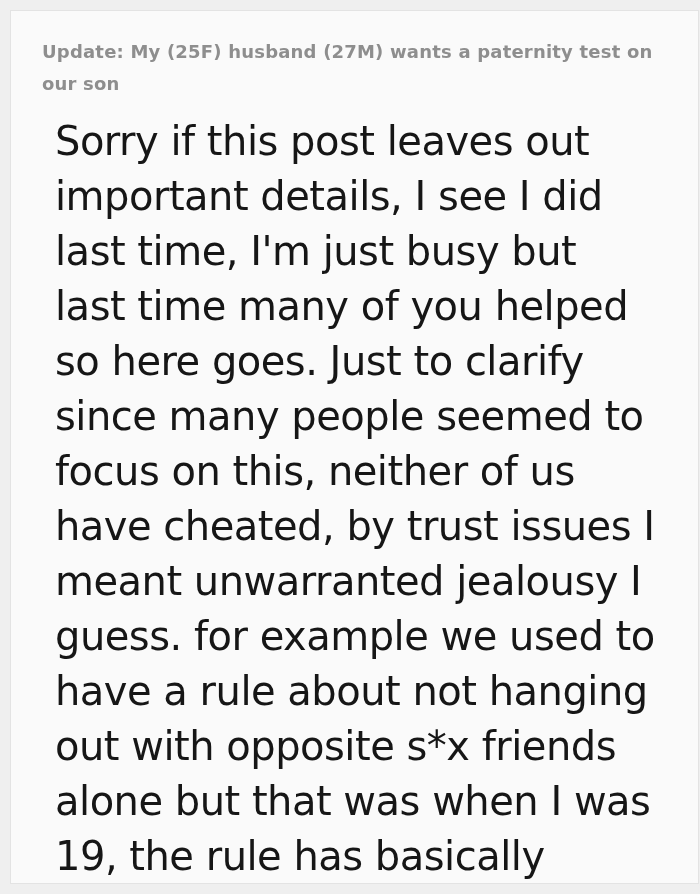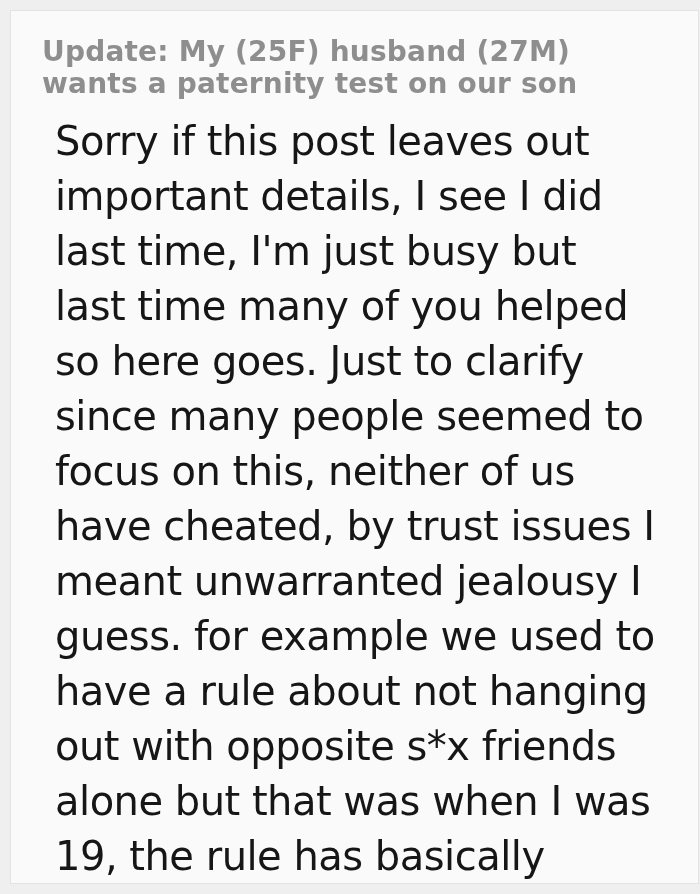--- a/index.html
+++ b/index.html
@@ -20,21 +20,21 @@
     left: 10px;
     width: 689px;
     height: 874px;
     box-sizing: border-box;
     background: #fafafa;
     border: 1px solid #e3e3e3;
     padding: 25px 28px 0 31px;
     overflow: hidden;
   }
   .post-title {
-    font-size: 28px;
+    font-size: 18px;
     font-weight: bold;
     color: #8e8e8e;
     line-height: 32px;
     letter-spacing: 0.2px;
     max-width: 612px;
     margin: 0 0 14px 0;
   }
   .post-body {
     font-size: 40px;
     font-weight: normal;

